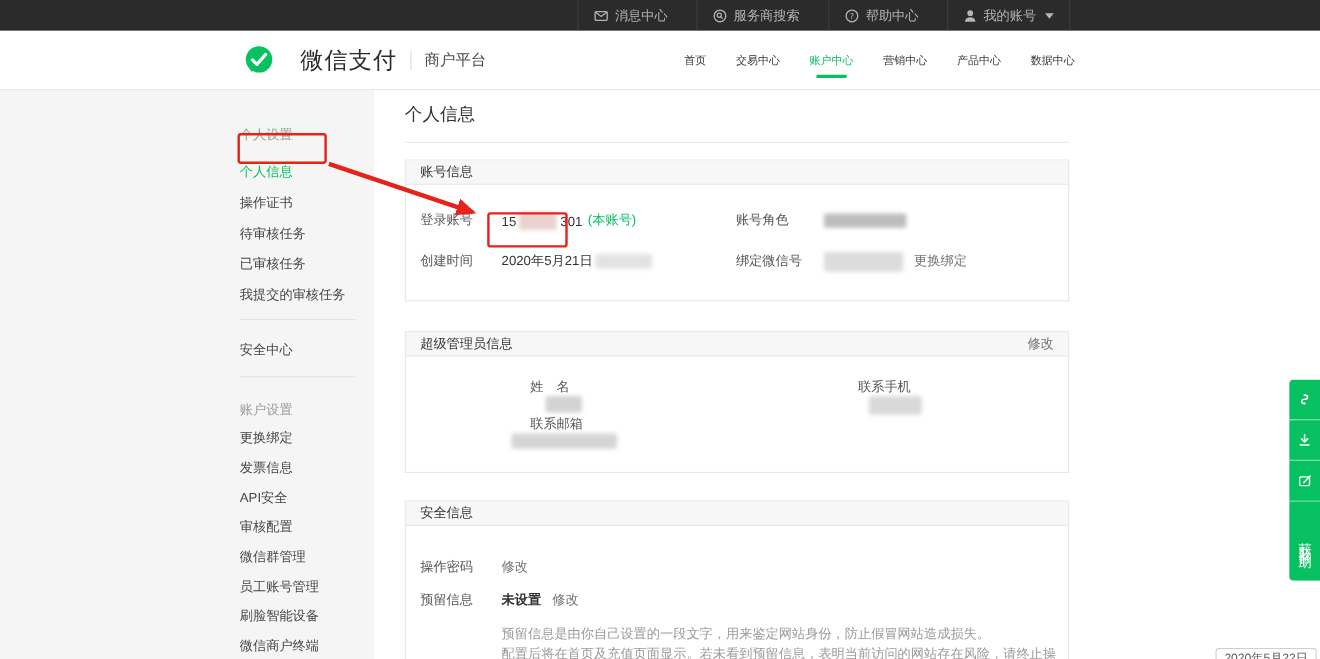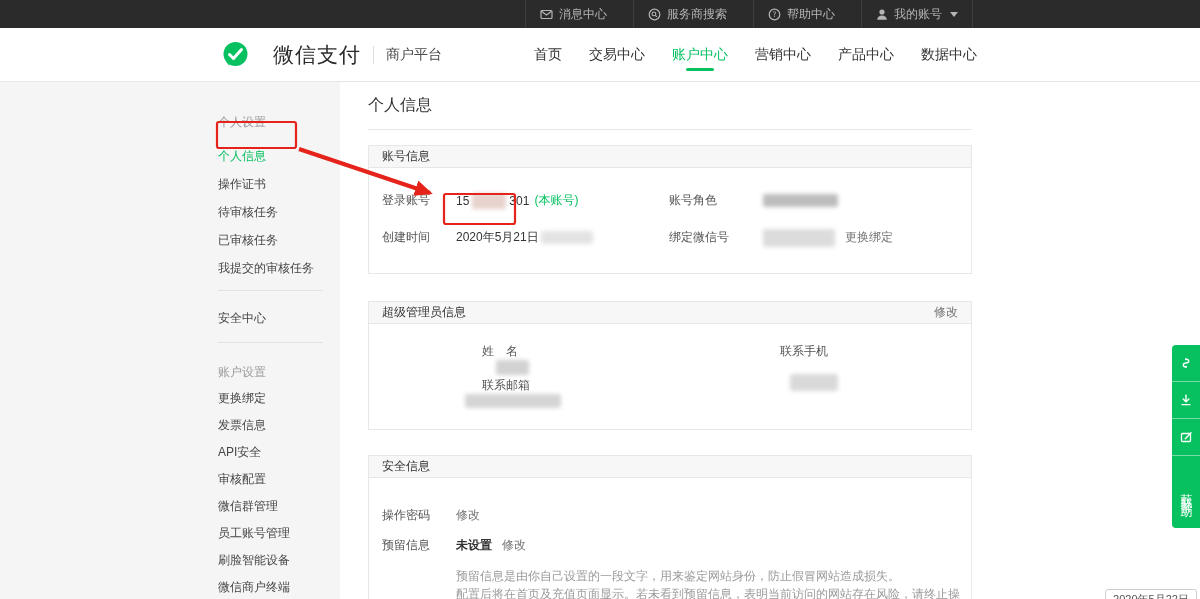--- a/index.html
+++ b/index.html
@@ -15,21 +15,21 @@
   .topbar-item:last-child { border-right:1px solid #3e3e3e; }
   .caret { width:0; height:0; border-left:4px solid transparent; border-right:4px solid transparent;
     border-top:5px solid #b5b5b5; margin-left:2px; }
   
   .header { height:54px; background:#fff; border-bottom:1px solid #e7e7e7; display:flex; align-items:center; position:relative; }
   .brand { display:flex; align-items:center; margin-left:222px; cursor:pointer; }
   .brand-name { font-size:21px; color:#2b2b2b; margin-left:24px; letter-spacing:1px;text-align:right; }
   .brand-divider { width:1px; height:18px; background:#ddd; margin:0 12px; }
   .brand-portal { font-size:14px; color:#4a4a4a; }
   .nav { position:absolute; right:223px; top:0; height:100%; display:flex; align-items:center; }
-  .nav-item { font-size:14px; color:#333; margin-left:27px; position:relative; height:100%;
+  .nav-item { font-size:10px; color:#333; margin-left:27px; position:relative; height:100%;
     display:flex; align-items:center; cursor:pointer; }
   .nav-item.active { color:#07c160; }
   .nav-item.active::after { content:""; position:absolute; left:50%; transform:translateX(-50%);
     bottom:10px; width:28px; height:3px; background:#07c160; border-radius:2px; }
   
   .page-body { display:flex; height:517px; }
   .sidebar { width:340px; background:#f5f5f5; padding:15px 0 0 218px; flex-shrink:0; }
   .side-title { font-size:12px; color:#9b9b9b; line-height:12px; margin-bottom:22px;margin-top:19px; }
   .side-title.second { margin-bottom:14px; }
   .side-item { font-size:12px; color:#454545; line-height:12px; margin-bottom:16px; cursor:pointer; }
@@ -48,21 +48,21 @@
   .card-header { background:#f7f7f7; border-bottom:1px solid #e7e7e7; height:22px; padding:0 13px;
     display:flex; align-items:center; justify-content:space-between; font-size:12px; color:#333; }
   .card-body { padding:14px 0 17px 0; }
   .card.admin .card-body { padding:19px 0 18px 0; }
   .card.security .card-body { padding:22px 0 10px 0; }
   .info-line { display:flex; }
   .cell { display:flex; align-items:center; height:37px; }
   .card.admin .cell { height:34px;flex-direction:column; }
   .card.security .cell { height:30px; }
   .cell-left { width:287px; }
-  .cell-right { flex:1;gap:14px; }
+  .cell-right { flex:1; }
   .lbl { font-size:12px; color:#555; margin-left:13px; width:74px; flex-shrink:0; }
   .cell-right .lbl { width:80px; }
   .val { font-size:12px; color:#333; display:flex; align-items:center; }
   .note-green { color:#07c160; margin-left:5px; font-size:12px; }
   a.link { color:#737373; font-size:12px; text-decoration:none; cursor:pointer; }
   .val a.link { margin-left:10px; }
   .mask { display:inline-block; border-radius:2px; filter:blur(2px); vertical-align:middle; }
   .mask.m-login { width:34px; height:16px; background:#e7d2cd; margin:0 3px; }
   .mask.m-role { width:75px; height:13px; background:#bdbdbd; }
   .mask.m-date { width:52px; height:13px; background:#e3e3e3; margin-left:2px; }

